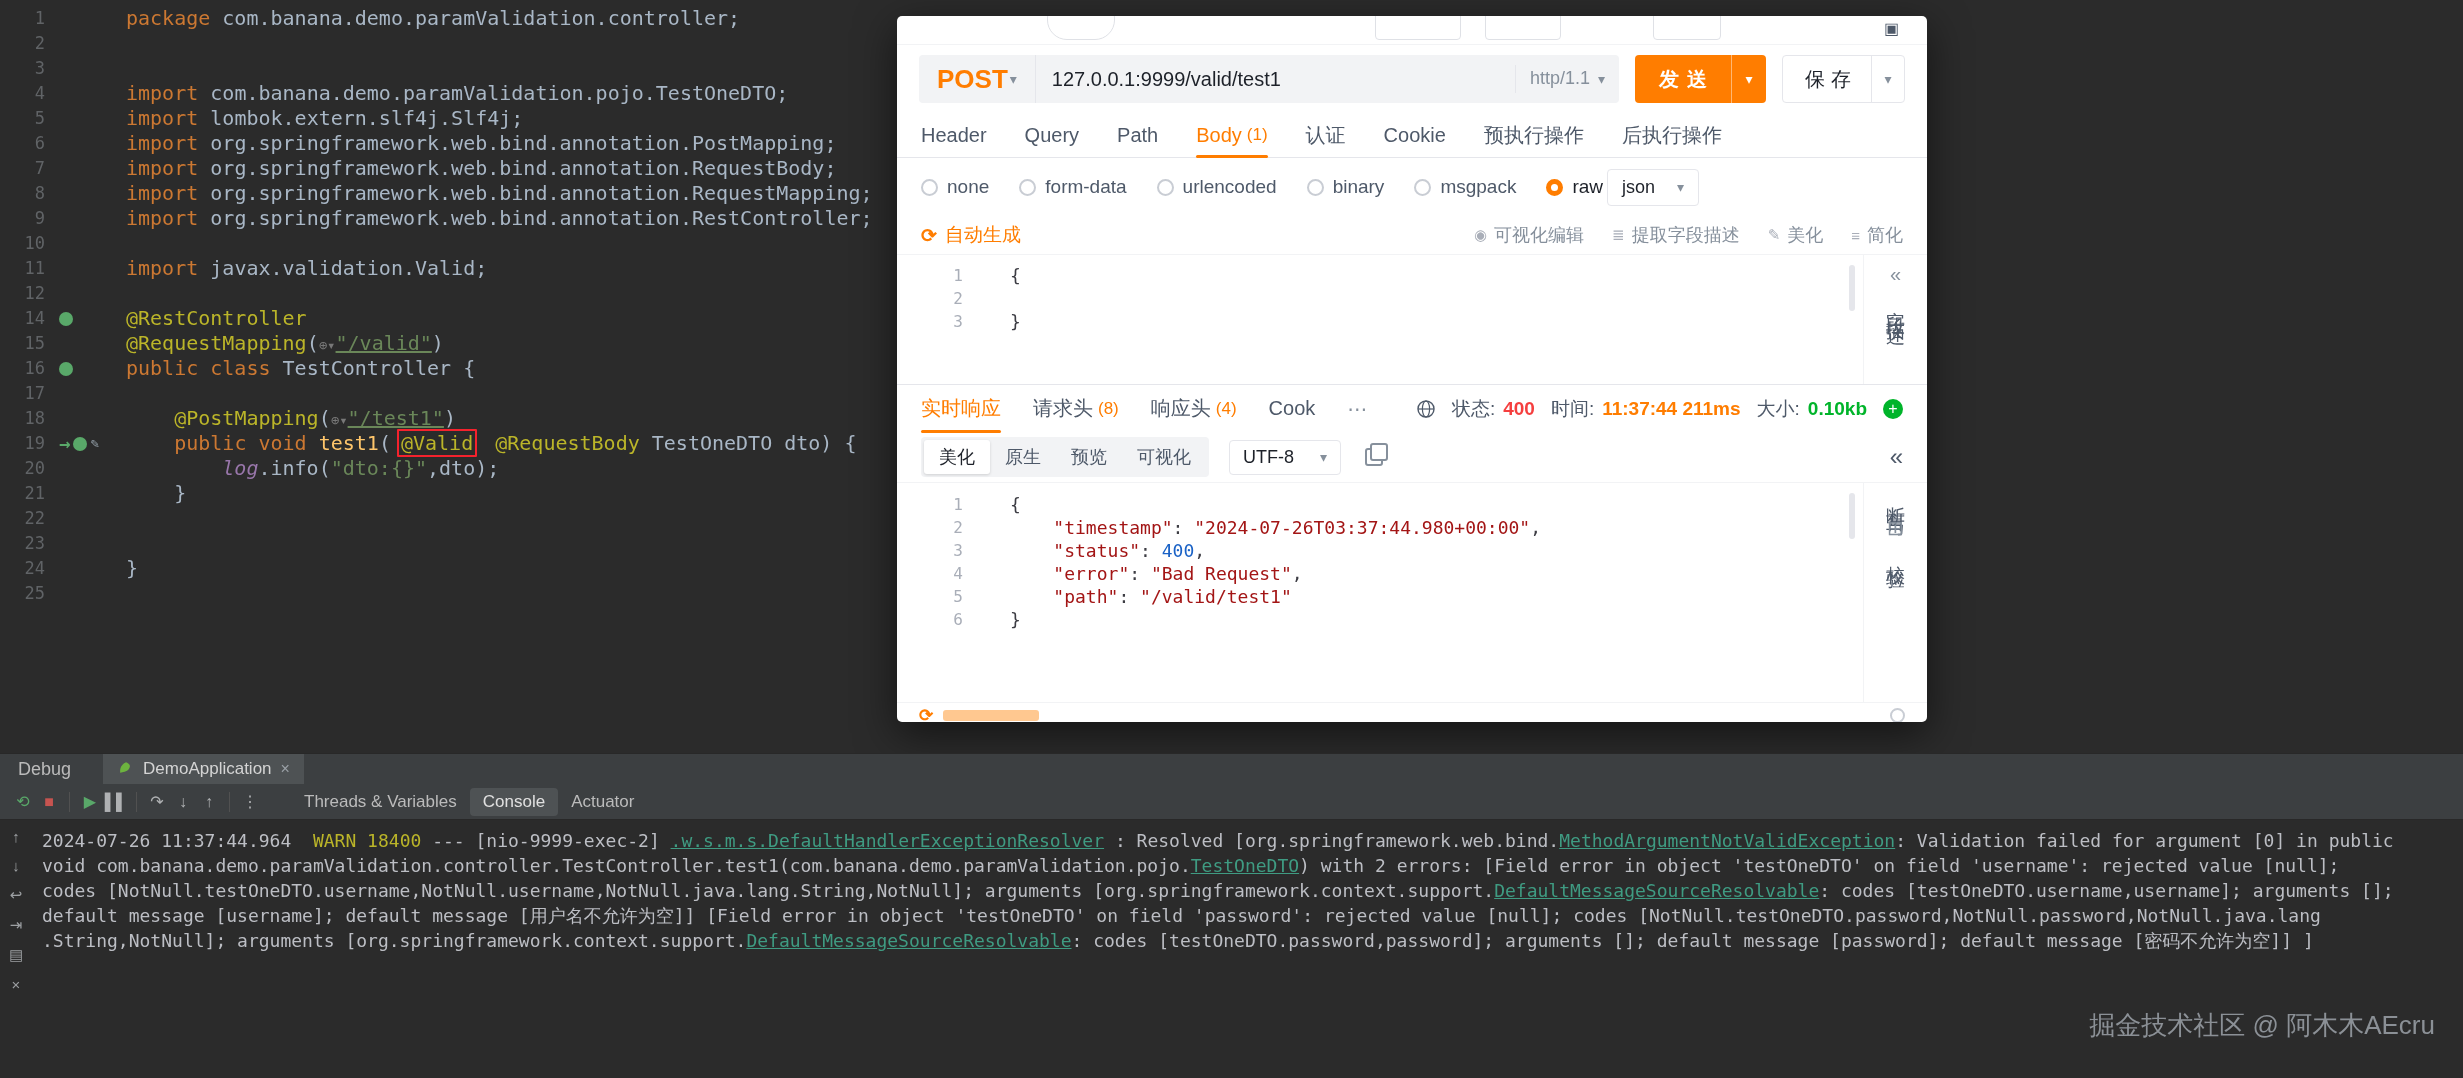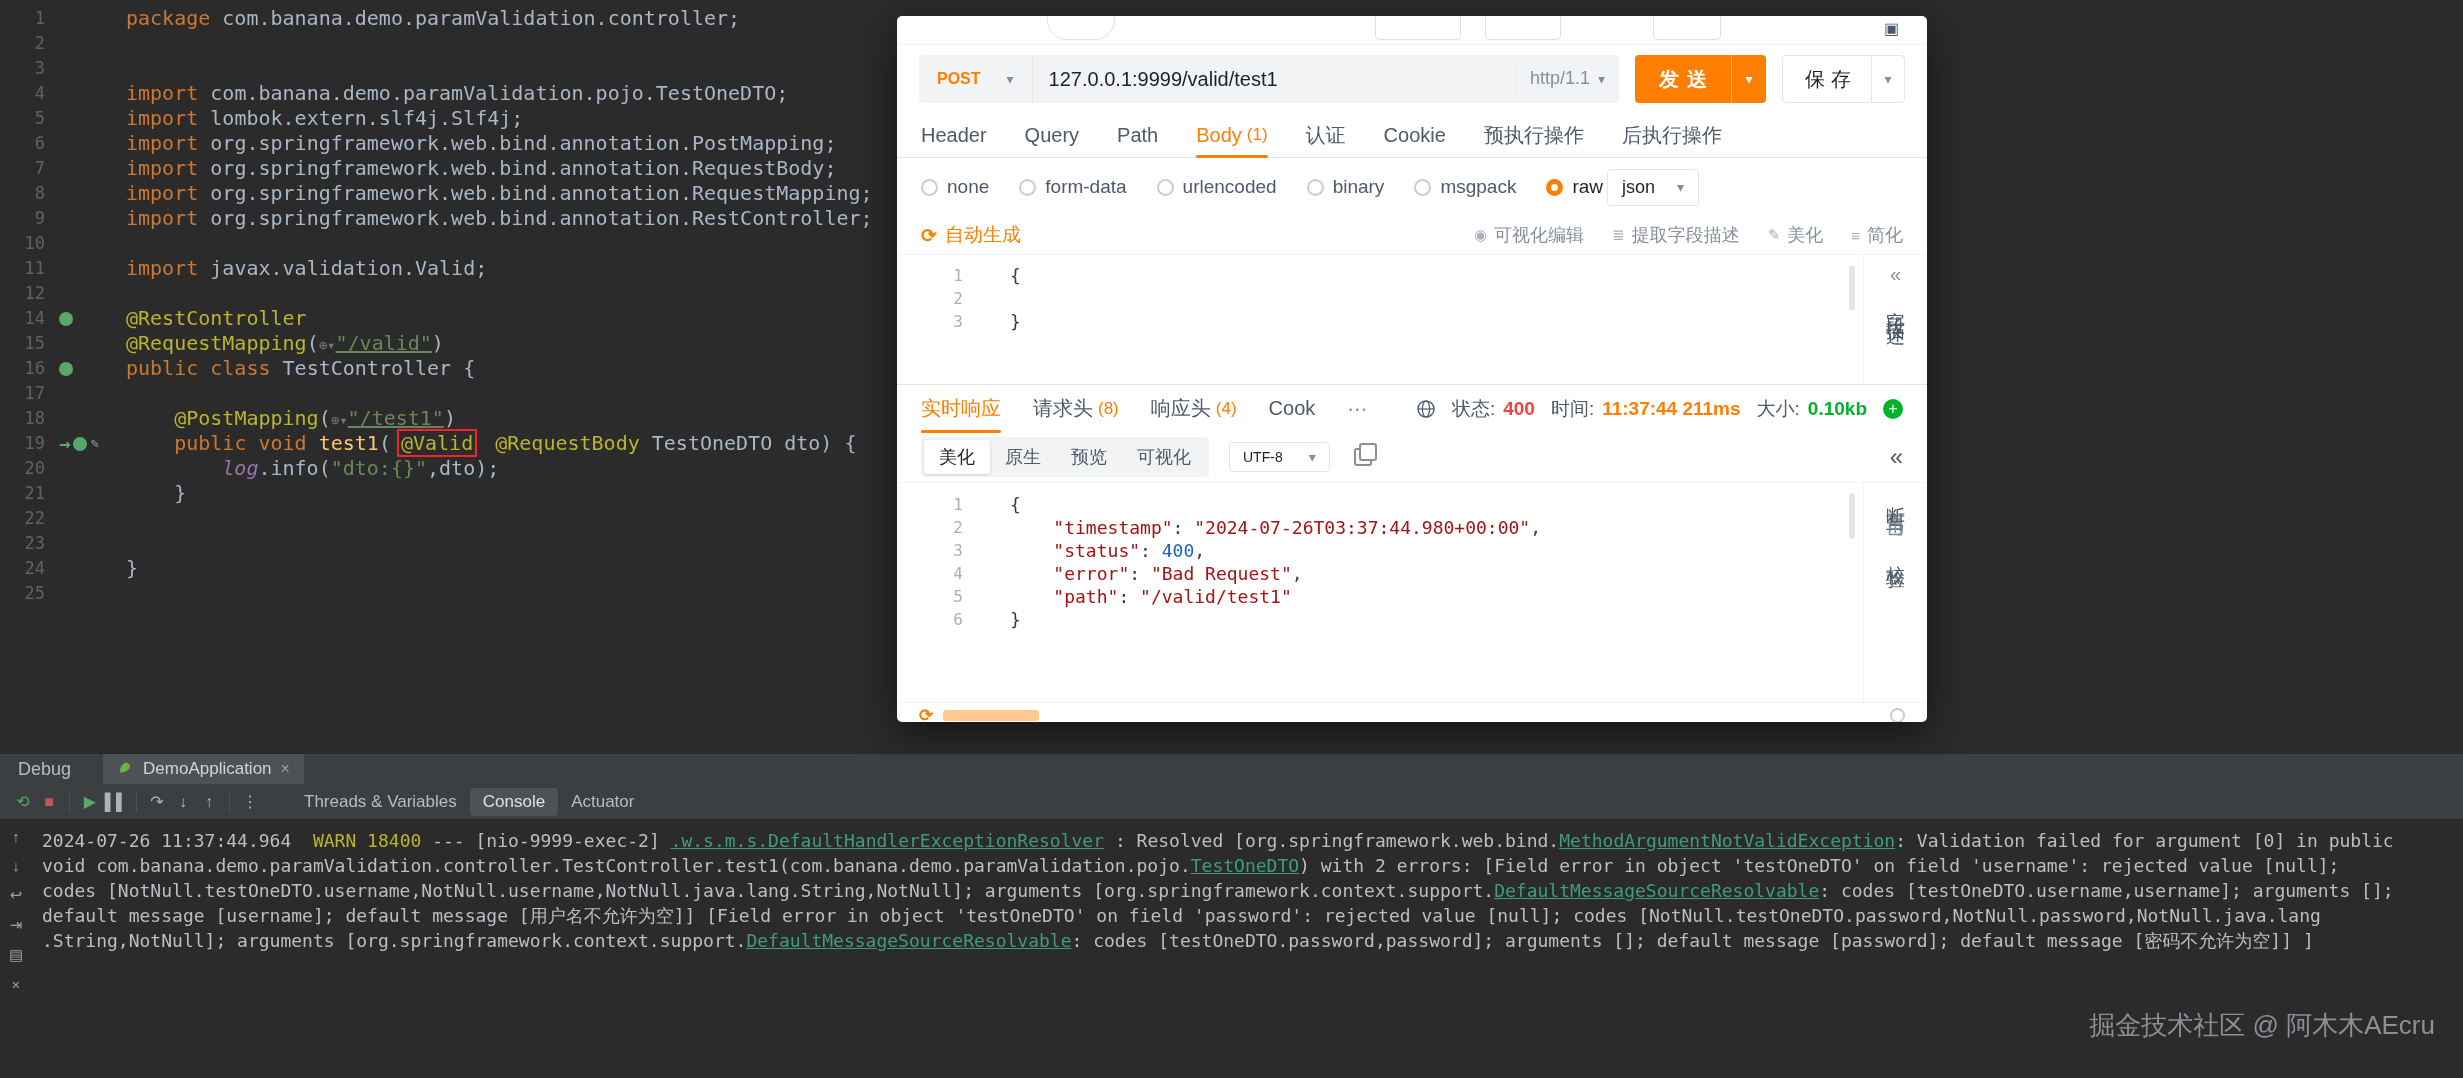--- a/index.html
+++ b/index.html
@@ -32,21 +32,21 @@
   .api-cut{height:28px;flex:none;position:relative;border-bottom:1px solid #f2f3f5;overflow:hidden;}
   .cutbox{position:absolute;border:1px solid #dfe1e6;background:#fff;height:40px;top:-18px;border-radius:4px;}
   .cut-pill{left:150px;width:66px;border-radius:20px;}
   .cut-b1{left:478px;width:84px;}
   .cut-b2{left:588px;width:74px;}
   .cut-b3{left:756px;width:66px;}
   .cut-ico{position:absolute;right:28px;top:3px;color:#4e5969;font-size:16px;}
 
   .url-row{height:68px;flex:none;box-sizing:border-box;display:flex;align-items:center;gap:16px;padding:10px 22px;}
   .url-box{flex:1;display:flex;align-items:center;height:48px;background:#f2f3f5;border-radius:4px;overflow:hidden;}
-  .method{display:flex;align-items:center;gap:26px;padding:0 18px;height:100%;color:#ff7d00;font-weight:bold;font-size:16px;border-right:1px solid #e5e6eb;cursor:pointer;}
+  .method{display:flex;align-items:center;gap:2px;padding:0 18px;height:100%;color:#ff7d00;font-weight:bold;font-size:26px;border-right:1px solid #e5e6eb;cursor:pointer;}
   .caret{color:#86909c;font-size:14px;font-weight:normal;}
   .url-text{flex:1;font-size:20px;color:#1d2129;padding-left:16px;border:none;background:transparent;outline:none;font-family:"Liberation Sans",sans-serif;}
   .httpver{display:flex;align-items:center;gap:8px;color:#86909c;font-size:18px;padding:0 14px;height:60%;border-left:1px solid #e5e6eb;cursor:pointer;}
   .send-btn{display:flex;height:48px;border-radius:4px;overflow:hidden;background:#ff7d00;color:#fff;cursor:pointer;flex:none;}
   .send-main{padding:0 16px 0 24px;display:flex;align-items:center;font-size:20px;letter-spacing:8px;font-weight:bold;}
   .send-caret{width:34px;display:flex;align-items:center;justify-content:center;border-left:1px solid rgba(255,255,255,.45);font-size:14px;}
   .send-caret::before{color:#fff;}
   .save-btn{display:flex;height:48px;border-radius:4px;overflow:hidden;background:#fff;border:1px solid #e5e6eb;color:#1d2129;cursor:pointer;flex:none;box-sizing:border-box;}
   .save-main{padding:0 14px 0 22px;display:flex;align-items:center;font-size:20px;letter-spacing:6px;}
   .save-caret{width:32px;display:flex;align-items:center;justify-content:center;border-left:1px solid #e5e6eb;font-size:14px;color:#86909c;}
@@ -99,21 +99,21 @@
   .stat-red{color:#f53f3f;}
   .stat-orange{color:#ff7d00;}
   .stat-green{color:#00b42a;}
   .green-circle{width:20px;height:20px;border-radius:50%;background:#00b42a;color:#fff;display:flex;align-items:center;justify-content:center;font-size:16px;cursor:pointer;}
   .i-plus::before{content:"+";}
 
   .resp-toolbar{height:50px;flex:none;box-sizing:border-box;display:flex;align-items:center;gap:20px;padding:0 24px;}
   .seg-group{display:flex;background:#f2f3f5;border-radius:4px;padding:3px;font-size:18px;color:#4e5969;}
   .seg-item{padding:5px 15px;border-radius:3px;cursor:pointer;}
   .seg-item.active{background:#fff;color:#1d2129;box-shadow:0 1px 3px rgba(0,0,0,.15);}
-  .enc-select{display:flex;align-items:center;gap:26px;border:1px solid #e5e6eb;border-radius:4px;padding:6px 13px;font-size:14px;color:#1d2129;cursor:pointer;}
+  .enc-select{display:flex;align-items:center;gap:26px;border:1px solid #e5e6eb;border-radius:4px;padding:6px 13px;font-size:18px;color:#1d2129;cursor:pointer;}
   .icon-copy{position:relative;width:14px;height:14px;border:2px solid #86909c;border-radius:3px;margin-left:4px;cursor:pointer;}
   .icon-copy::after{content:"";position:absolute;left:3px;top:-7px;width:14px;height:14px;border:2px solid #86909c;border-radius:3px;background:#fff;}
   .tb-back{margin-left:auto;color:#4e5969;font-size:24px;cursor:pointer;}
 
   .resp-editor{flex:1;position:relative;box-sizing:border-box;border-top:1px solid #f2f3f5;padding-top:10px;}
   .api-bottom{height:20px;flex:none;border-top:1px solid #f2f3f5;display:flex;align-items:flex-start;gap:10px;padding:3px 22px 0;overflow:hidden;box-sizing:border-box;}
   .ab-orange{color:#ff7d00;font-size:17px;line-height:20px;}
   .ab-bar{height:11px;width:96px;background:#ffb56b;border-radius:3px;margin-top:4px;opacity:.75;}
   .ab-circle{margin-left:auto;width:15px;height:15px;border:2px solid #c9cdd4;border-radius:50%;margin-top:2px;box-sizing:border-box;}
 

